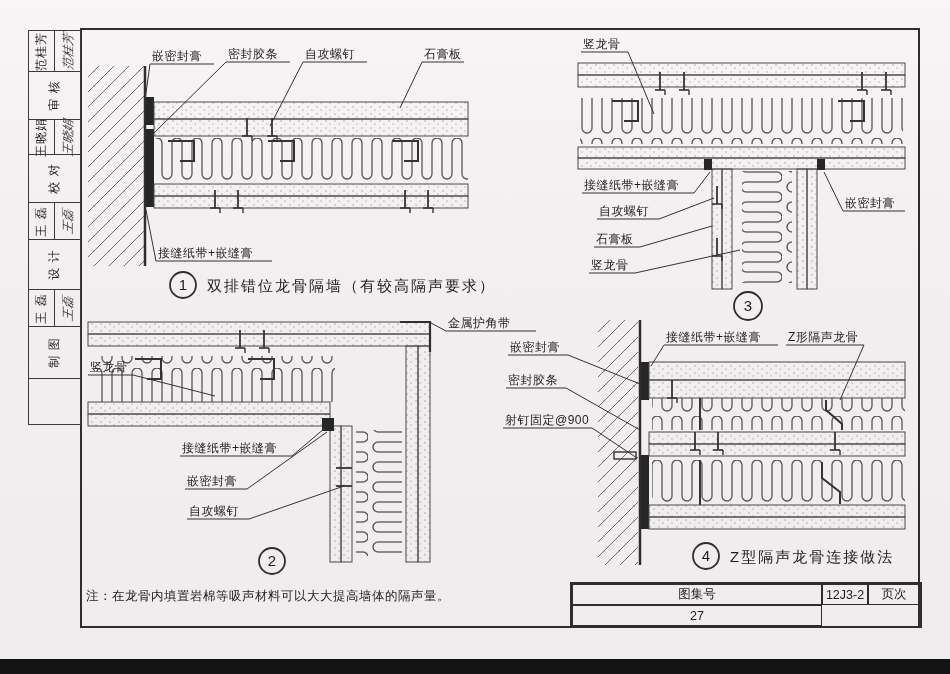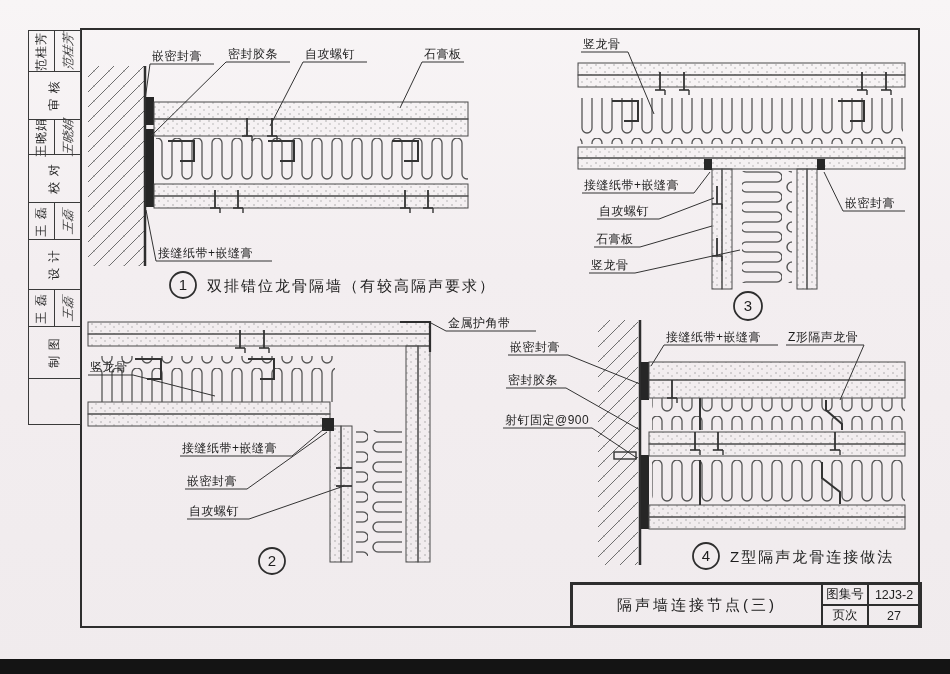--- a/index.html
+++ b/index.html
@@ -259,23 +259,23 @@
       <text class="lbl" x="508" y="384">密封胶条</text>
       <text class="lbl" x="505" y="424">射钉固定@900</text>
       <text class="lbl" x="666" y="341">接缝纸带+嵌缝膏</text>
       <text class="lbl" x="788" y="341">Z形隔声龙骨</text>
       <circle cx="706" cy="556" r="13" fill="none" stroke="#2e2e2e" stroke-width="1.8"></circle>
       <text class="num" x="706" y="561">4</text>
       <text class="cap" x="730" y="562">Z型隔声龙骨连接做法</text>
     </g>
   </svg>
 
+  <div id="note" class="abs">注：在龙骨内填置岩棉等吸声材料可以大大提高墙体的隔声量。</div>
 
   <div id="title-block" class="abs">
-    <div id="tb-title" class="tb">隔声墙连接节点(三)</div>
     <div class="tb tb-small">图集号</div>
     <div class="tb tb-small">12J3-2</div>
     <div class="tb tb-small">页次</div>
     <div class="tb tb-small">27</div>
   </div>
 
   <div id="scan-edge" class="abs"></div>
 </div>
 
 </body></html>

